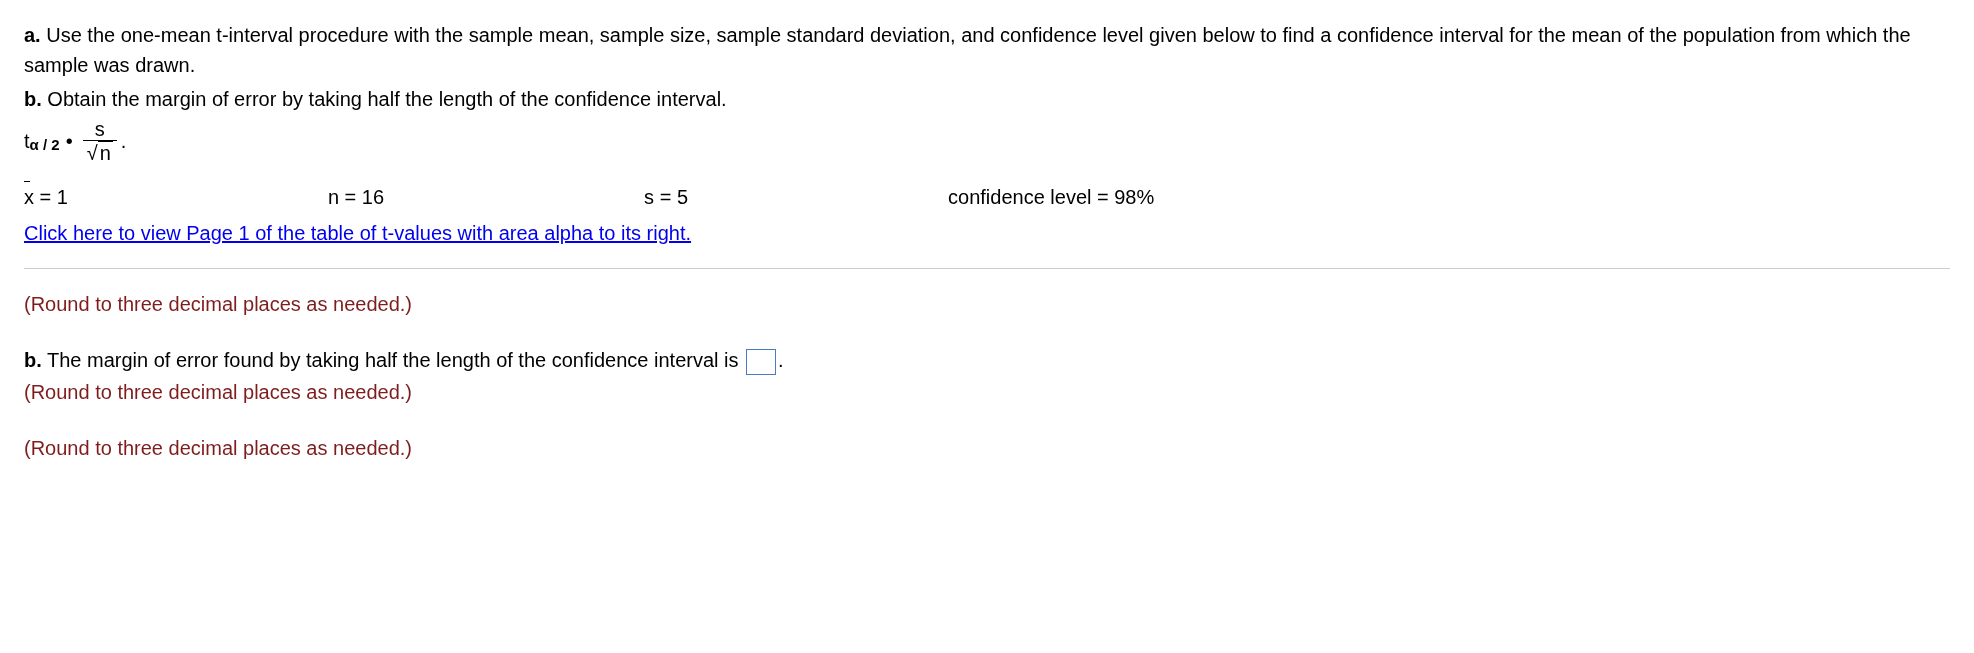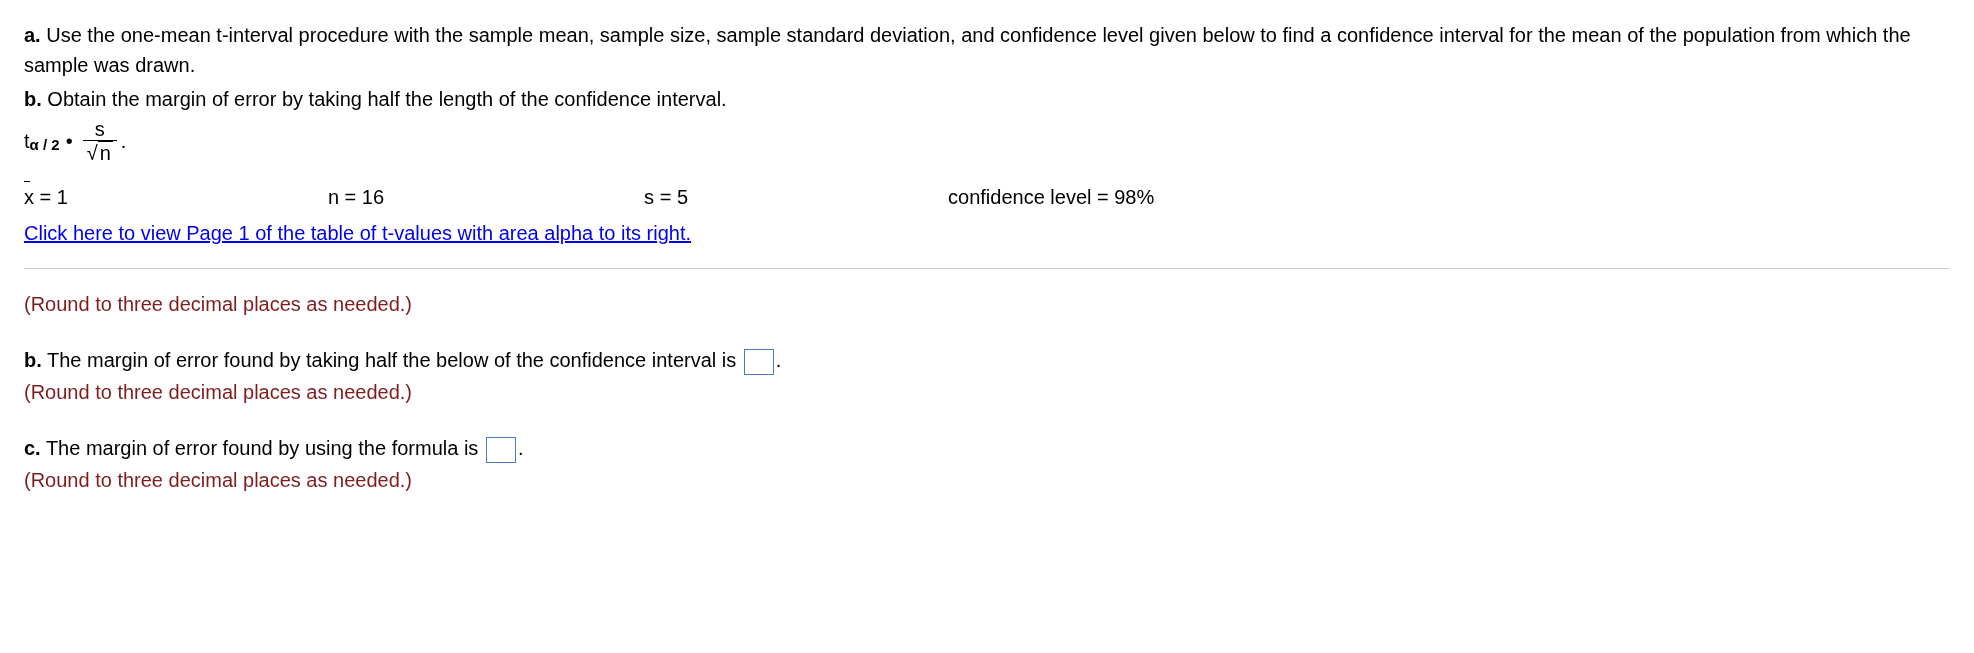--- a/index.html
+++ b/index.html
@@ -163,24 +163,20 @@
 
 <hr class="divider">
 
 <div class="answer-block">
   <div class="help-text">(Round to three decimal places as needed.)</div>
 </div>
 
 <div class="answer-block">
   <div class="answer-label">
     <span class="bold">b.</span>
-    <span>The margin of error found by taking half the below of the confidence interval is </span><input type="text" class="answer-box" style=""><span>.</span>
+    <span>The margin of error found by taking half the length of the confidence interval is </span><input type="text" class="answer-box" style=""><span>.</span>
   </div>
   <div class="help-text">(Round to three decimal places as needed.)</div>
 </div>
 
 <div class="answer-block">
-  <div class="answer-label">
-    <span class="bold">c.</span>
-    <span>The margin of error found by using the formula is </span><input type="text" class="answer-box" style=""><span>.</span>
-  </div>
   <div class="help-text">(Round to three decimal places as needed.)</div>
 </div>
 
 </body></html>

